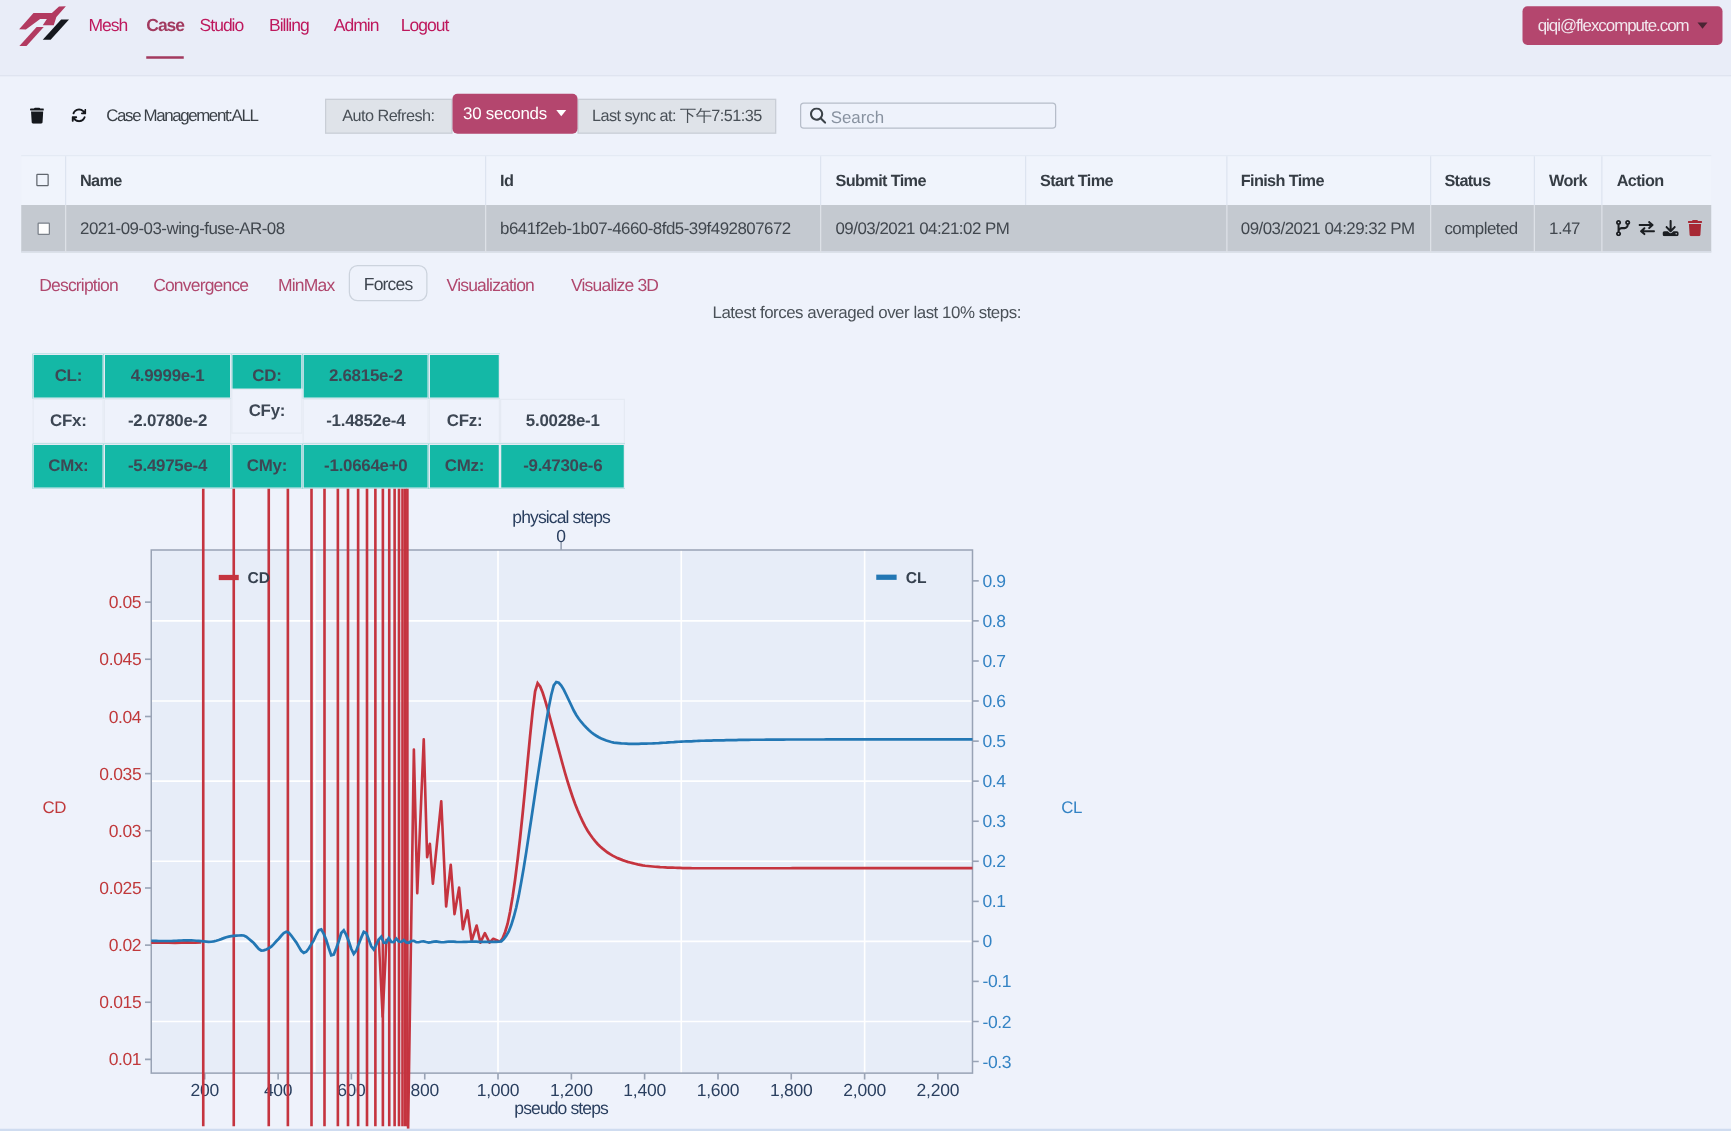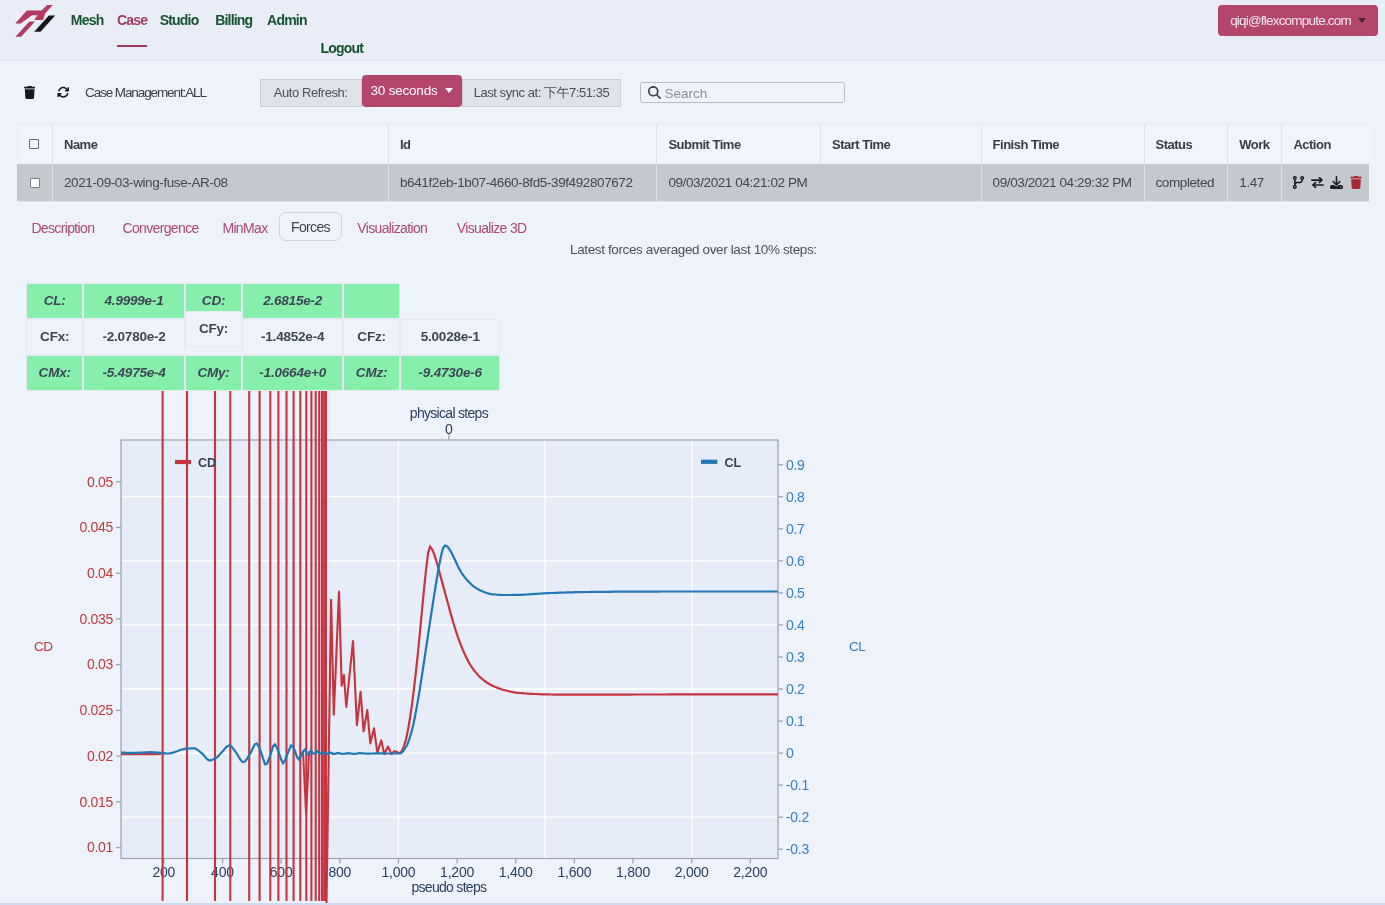--- a/index.html
+++ b/index.html
@@ -1,20 +1,20 @@
 <!DOCTYPE html>
 <html><head>
 <meta charset="utf-8">
 <style>
 * { margin:0; padding:0; box-sizing:border-box; }
 html,body { width:1385px; height:905px; overflow:hidden; }
 body { font-family:"Liberation Sans",sans-serif; background:#eef2fb; position:relative; }
 
 #nav { position:absolute; left:0; top:0; width:1385px; height:61px; background:#e9edf8; border-bottom:1px solid #dfe4f0; }
-.navlink { position:absolute; top:12px; font-size:14px; font-weight:bold; letter-spacing:-0.8px; color:#14532d; }
+.navlink { position:absolute; top:12px; font-size:14px; font-weight:normal; letter-spacing:-0.8px; color:#be185d; }
 #userbtn { position:absolute; left:1218px; top:5px; width:160px; height:31px; background:#b4466e; border-radius:4px; color:#f2e7ee; font-size:13.5px; letter-spacing:-0.8px; line-height:31px; text-align:center; }
 .caret { display:inline-block; width:0; height:0; border-left:4.5px solid transparent; border-right:4.5px solid transparent; border-top:5px solid currentColor; vertical-align:middle; margin-left:4px; margin-top:-2px; }
 
 #cm { position:absolute; left:85px; top:85px; font-size:13.5px; letter-spacing:-1.1px; color:#3a4047; }
 .grpseg { position:absolute; top:79px; height:28px; background:#dfe3e9; border:1px solid #c9ced6; color:#495057; font-size:13px; letter-spacing:-0.45px; line-height:26px; text-align:center; }
 #redbtn { position:absolute; left:361.8px; top:75px; width:100px; height:32px; background:#b4466e; border-radius:4px; color:#fff; font-size:13.5px; letter-spacing:-0.2px; line-height:32px; text-align:center; z-index:2; }
 #search { position:absolute; left:639.5px; top:82px; width:205px; height:21px; border:1px solid #b6bdc9; border-radius:3px;padding-left:23px; }
 #search span { position:absolute; left:24px; top:2.5px; font-size:13.5px; color:#8892a0; }
 
 #tbl { position:absolute; left:17px; top:124px; width:1352px; }
@@ -23,39 +23,39 @@
 .hcell { position:absolute; top:0; height:40px; border-left:1.5px solid #dde4f0; font-size:13px; font-weight:bold; letter-spacing:-0.5px; color:#363d45; line-height:40px; padding-left:11px; }
 .dcell { position:absolute; top:0; height:38px; border-left:1.5px solid #dde1e7; font-size:13.5px; letter-spacing:-0.4px; color:#41474e; line-height:38px; padding-left:11px; }
 .cb { position:absolute; width:10px; height:10px; border:1.5px solid #60666e; border-radius:1px; }
 
 .tab { position:absolute; top:220px; font-size:14px; letter-spacing:-0.65px; color:#b0486e; }
 #tabforces { position:absolute; left:279px; top:212px; width:63px; height:29px; border:1px solid #ccd3dd; border-radius:7px; background:#eef2fb; color:#3f4650; font-size:14px; letter-spacing:-0.65px; text-align:center; line-height:28px; }
 #latest { position:absolute; left:570px; top:242px; font-size:13.5px; letter-spacing:-0.37px; color:#4a5158; }
 
 #ftbl { position:absolute; left:26px; top:283px; }
 .fcell { position:absolute; border:1px solid #e5eaf3; font-size:13.5px; font-weight:bold; letter-spacing:-0.2px; color:#3d4754; text-align:center; line-height:34px; height:36px; }
-.fodd { background:#86efac;font-style:italic; }
+.fodd { background:#14b8a6; }
 .feven { background:#eef2fb; }
 svg text { font-family:"Liberation Sans",sans-serif; }
 #botline { position:absolute; left:0; top:903px; width:1385px; height:2px; background:#cfdcf0; }
 </style>
 </head>
 <body>
 <div id="nav">
   <svg width="44" height="36" viewBox="0 0 44 36" style="position:absolute;left:14px;top:2px;">
     <path d="M1.3,21.4 L12.8,8.4 L27.5,8.4 L33.2,3.1 L38.7,2.9 L31.1,11.6 L29.0,18.1 L20.2,18.1 L23.5,13.2 L18.1,13.2 L6.7,21.6 Z" fill="#b23a60"></path>
     <path d="M1.5,34.8 L15.3,19.5 L21.0,19.5 L7.2,34.8 Z" fill="#b23a60"></path>
     <path d="M20.2,29.7 L34.9,13.5 L41.2,13.5 L26.5,29.7 Z" fill="#15171d"></path>
   </svg>
   <span class="navlink" style="left:70.8px;">Mesh</span>
   <span class="navlink" style="left:117px;font-weight:700;color:#a23a5f;border-bottom:2px solid #a23a5f;padding-bottom:17px;">Case</span>
   <span class="navlink" style="left:159.7px;">Studio</span>
   <span class="navlink" style="left:215.2px;">Billing</span>
   <span class="navlink" style="left:267.1px;">Admin</span>
-  <span class="navlink" style="left:320.6px;margin-top:28px;">Logout</span>
+  <span class="navlink" style="left:320.6px;">Logout</span>
   <div id="userbtn">qiqi@flexcompute.com <span class="caret" style="color:#4b2433;"></span></div>
 </div>
 
 <svg width="11.4" height="13" viewBox="0 0 448 512" style="position:absolute;left:23.5px;top:85.5px;" fill="#15181d">
   <path d="M135.2 17.7L128 32H32C14.3 32 0 46.3 0 64S14.3 96 32 96H416c17.7 0 32-14.3 32-32s-14.3-32-32-32H320l-7.2-14.3C307.4 6.8 296.3 0 284.2 0H163.8c-12.1 0-23.2 6.8-28.6 17.7zM416 128H32L53.2 467c1.6 25.3 22.6 45 47.9 45H346.9c25.3 0 46.3-19.7 47.9-45L416 128z"></path>
 </svg>
 <svg width="12.5" height="12.5" viewBox="0 0 512 512" style="position:absolute;left:56.5px;top:85.5px;" fill="#15181d">
   <path d="M105.1 202.6c7.7-21.8 20.2-42.3 37.8-59.8c62.5-62.5 163.8-62.5 226.3 0L386.3 160H352c-17.7 0-32 14.3-32 32s14.3 32 32 32H463.5c0 0 0 0 0 0h.4c17.7 0 32-14.3 32-32V80c0-17.7-14.3-32-32-32s-32 14.3-32 32v35.2L414.4 97.6c-87.5-87.5-229.3-87.5-316.8 0C73.2 122 55.6 150.7 44.8 181.4c-5.9 16.7 2.9 34.9 19.5 40.8s34.9-2.9 40.8-19.5zM39 289.3c-5 1.5-9.8 4.2-13.7 8.2c-4 4-6.7 8.8-8.1 14c-.3 1.2-.6 2.5-.8 3.8c-.3 1.7-.4 3.4-.4 5.1V432c0 17.7 14.3 32 32 32s32-14.3 32-32V396.9l17.6 17.5 0 0c87.5 87.4 229.3 87.4 316.7 0c24.4-24.4 42.1-53.1 52.9-83.7c5.9-16.7-2.9-34.9-19.5-40.8s-34.9 2.9-40.8 19.5c-7.7 21.8-20.2 42.3-37.8 59.8c-62.5 62.5-163.8 62.5-226.3 0l-.1-.1L125.6 352H160c17.7 0 32-14.3 32-32s-14.3-32-32-32H48.4c-1.6 0-3.2 .1-4.8 .3s-3.1 .5-4.6 1z"></path>
 </svg>
 <div id="cm">Case Management:ALL</div>

